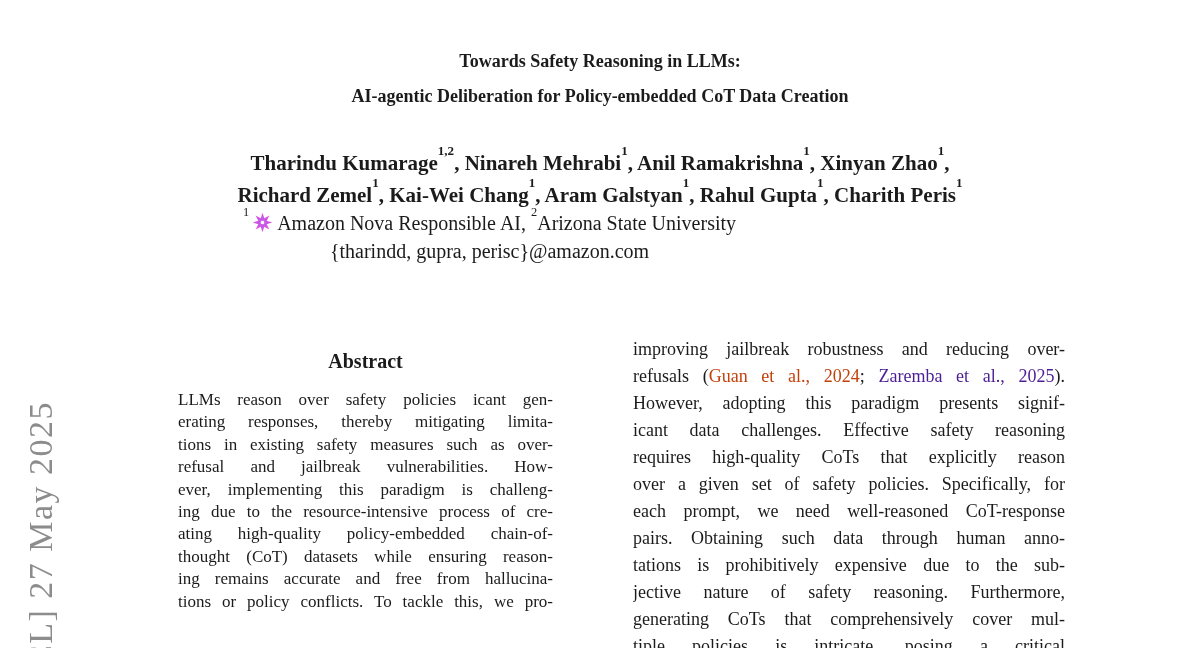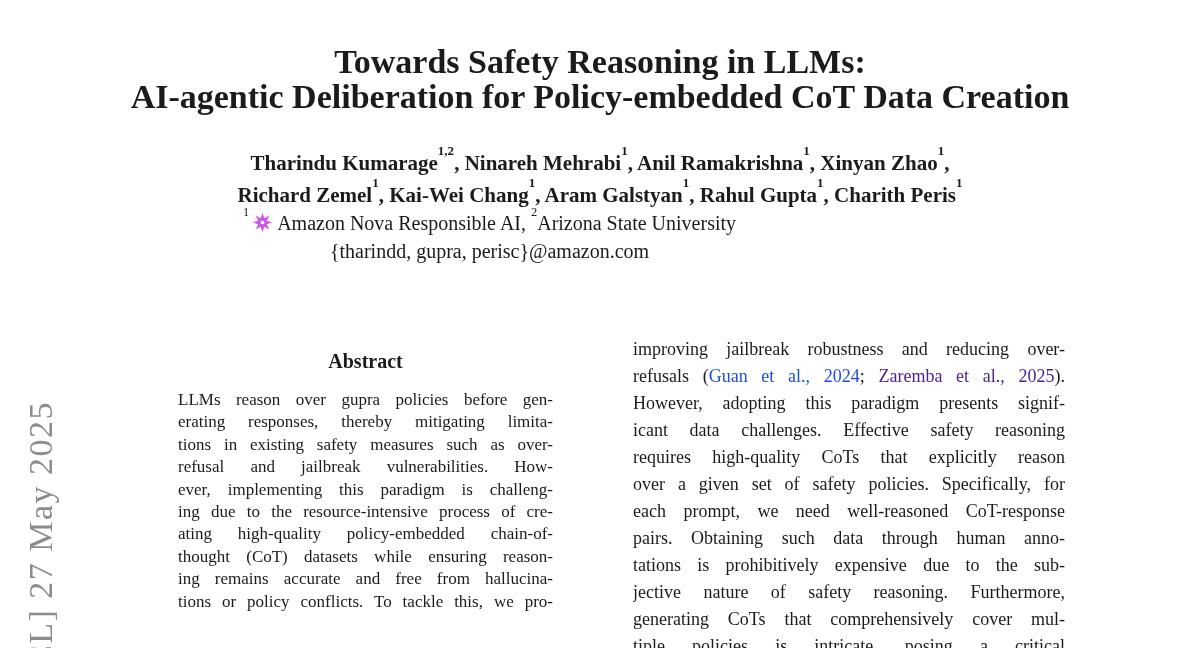--- a/index.html
+++ b/index.html
@@ -3,21 +3,21 @@
 <meta charset="utf-8">
 <style>
   html,body { margin:0; padding:0; background:#ffffff; }
   #page {
     position:relative; width:1200px; height:648px; background:#ffffff;
     overflow:hidden; font-family:"Liberation Serif", serif; color:#1b1b1b;
   }
   sup { font-size:62%; position:relative; top:-0.55em; line-height:0; }
 
   .title-block { position:absolute; top:44px; left:0; width:1200px; text-align:center;
-    font-weight:bold; font-size:34px; line-height:35px; }
+    font-weight:bold; font-size:18px; line-height:35px; }
   .authors-block { position:absolute; top:147px; left:0; width:1200px; text-align:center;
     font-weight:bold; font-size:21px; line-height:32px; }
   .affil-block { position:absolute; top:211px; left:0; width:979px; text-align:center;
     font-size:20px; line-height:25px; }
   .nova-svg { vertical-align:-3px; margin:0 4px 0 3px; }
 
   .abstract-heading { position:absolute; top:350px; left:178px; width:375px;
     text-align:center; font-weight:bold; font-size:20px; }
   .abstract-col { position:absolute; top:389px; left:178px; width:375px; font-size:17px; }
   .abstract-col .jline { height:22.4px; line-height:22.4px; }
@@ -69,35 +69,35 @@
               <path d="M11 0.8 L13.2 7.6 L11 10 L8.8 7.6 Z" transform="rotate(270 11 11)"></path>
               <path d="M11 0.8 L13.2 7.6 L11 10 L8.8 7.6 Z" transform="rotate(315 11 11)"></path>
               <circle cx="11" cy="11" r="1.8" fill="#ffffff"></circle>
             </g>
           </svg></span><span>Amazon Nova Responsible AI,</span><span> </span><sup>2</sup><span>Arizona State University</span></div>
     <div>{tharindd, gupra, perisc}@amazon.com</div>
   </div>
 
   <div class="abstract-heading">Abstract</div>
   <div class="abstract-col">
-      <div class="jline">LLMs reason over gupra policies before gen-</div>
+      <div class="jline">LLMs reason over safety policies icant gen-</div>
       <div class="jline">erating responses, thereby mitigating limita-</div>
       <div class="jline">tions in existing safety measures such as over-</div>
       <div class="jline">refusal and jailbreak vulnerabilities. How-</div>
       <div class="jline">ever, implementing this paradigm is challeng-</div>
       <div class="jline">ing due to the resource-intensive process of cre-</div>
       <div class="jline">ating high-quality policy-embedded chain-of-</div>
       <div class="jline">thought (CoT) datasets while ensuring reason-</div>
       <div class="jline">ing remains accurate and free from hallucina-</div>
       <div class="jline">tions or policy conflicts. To tackle this, we pro-</div>
     </div>
 
   <div class="right-col">
     <div class="jline">improving jailbreak robustness and reducing over-</div>
-    <div class="jline"><span>refusals (</span><a class="cite" style="color: #1d4ed8;">Guan et al., 2024</a><span>; </span><a class="cite" style="color: #4c1d95;">Zaremba et al., 2025</a><span>).</span></div>
+    <div class="jline"><span>refusals (</span><a class="cite" style="color: #c2410c;">Guan et al., 2024</a><span>; </span><a class="cite" style="color: #4c1d95;">Zaremba et al., 2025</a><span>).</span></div>
     <div>
         <div class="jline">However, adopting this paradigm presents signif-</div>
         <div class="jline">icant data challenges. Effective safety reasoning</div>
         <div class="jline">requires high-quality CoTs that explicitly reason</div>
         <div class="jline">over a given set of safety policies. Specifically, for</div>
         <div class="jline">each prompt, we need well-reasoned CoT-response</div>
         <div class="jline">pairs. Obtaining such data through human anno-</div>
         <div class="jline">tations is prohibitively expensive due to the sub-</div>
         <div class="jline">jective nature of safety reasoning. Furthermore,</div>
         <div class="jline">generating CoTs that comprehensively cover mul-</div>

